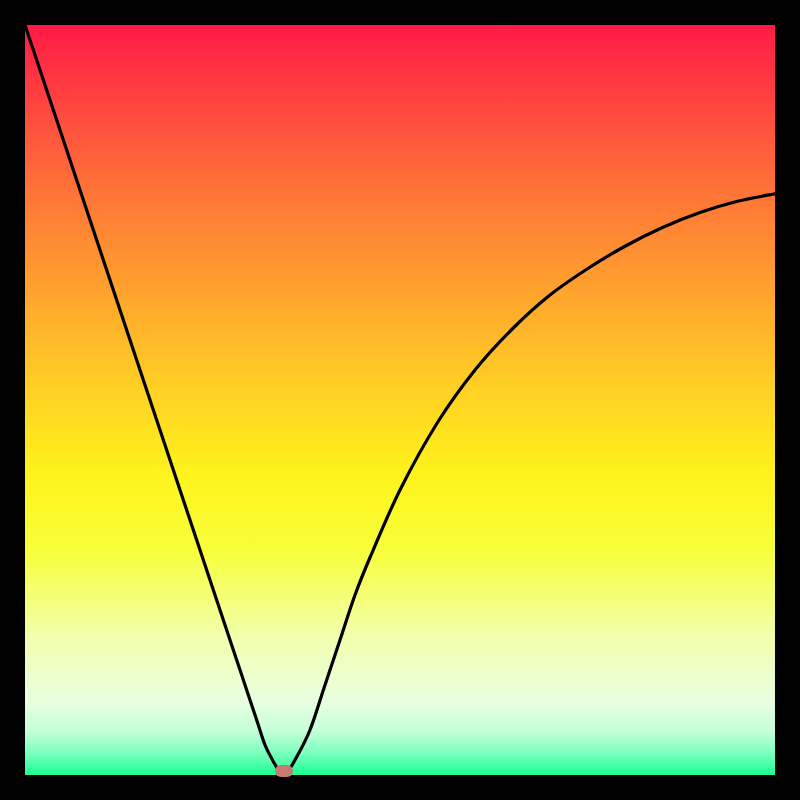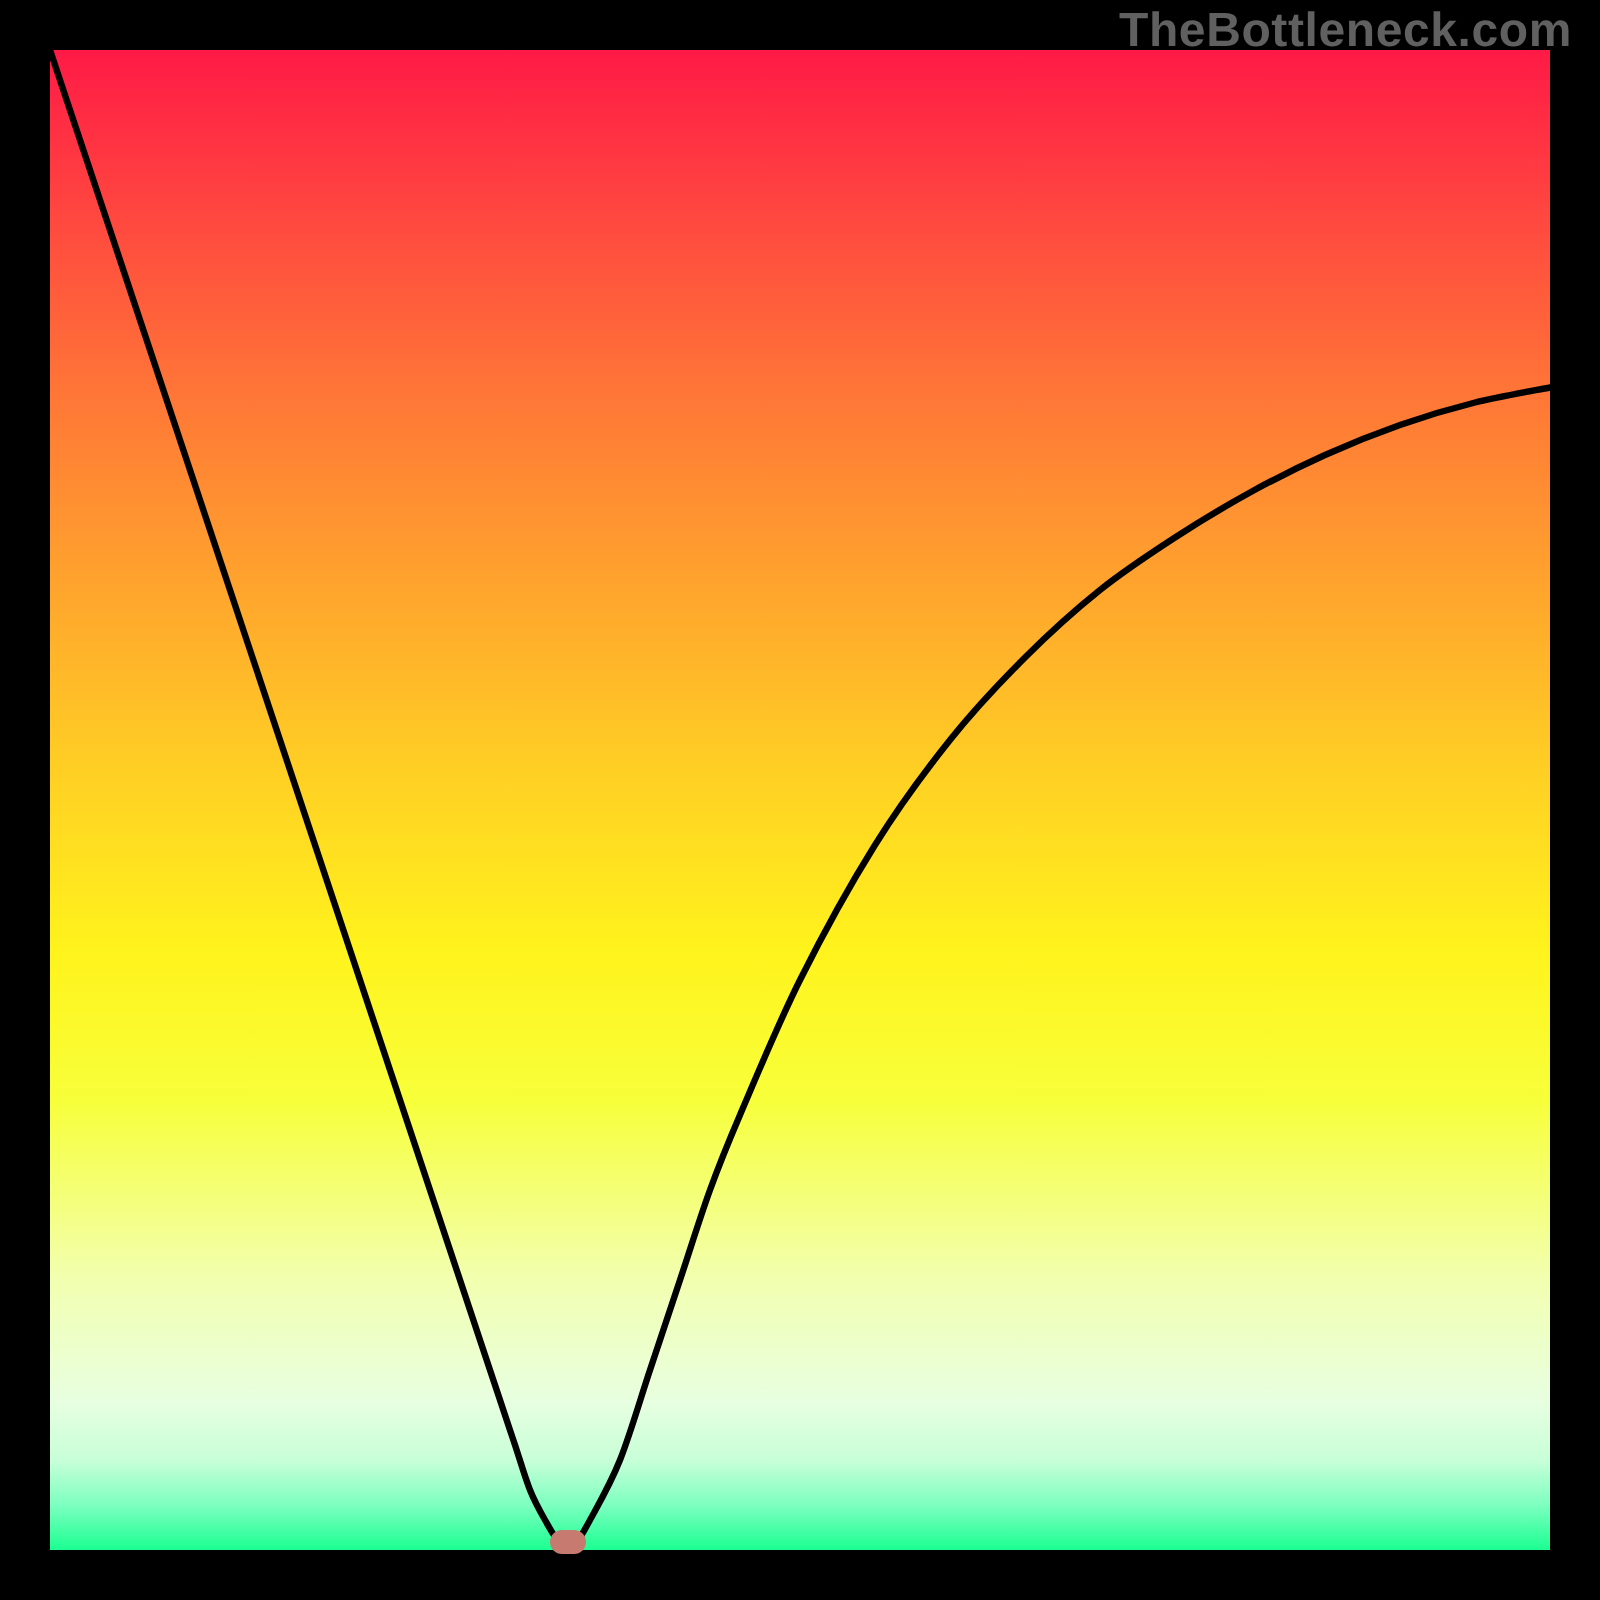--- a/index.html
+++ b/index.html
@@ -49,19 +49,18 @@
     height:12px;
     border-radius:6px/6px;
     background:#c77a6f;
     transform:translate(-50%,-50%);
   }
 </style>
 </head>
 <body>
 <div class="stage">
 
-  <div class="watermark">TheBottleneck.com</div>
   <div class="plot"></div>
   <svg class="curve" viewBox="0 0 750 750" preserveAspectRatio="none">
     <path id="curvePath" fill="none" stroke="#000" stroke-width="3.2" stroke-linecap="round" stroke-linejoin="round" d="M0.00,0.00 C2.50,7.50 10.00,30.00 15.00,45.00 C20.00,60.00 25.00,75.00 30.00,90.00 C35.00,105.00 40.00,120.00 45.00,135.00 C50.00,150.00 55.00,165.00 60.00,180.00 C65.00,195.00 70.00,210.00 75.00,225.00 C80.00,240.00 85.00,255.00 90.00,270.00 C95.00,285.00 100.00,300.00 105.00,315.00 C110.00,330.00 115.00,345.00 120.00,360.00 C125.00,375.00 130.00,390.00 135.00,405.00 C140.00,420.00 145.00,435.00 150.00,450.00 C155.00,465.00 160.00,480.00 165.00,495.00 C170.00,510.00 175.00,525.00 180.00,540.00 C185.00,555.00 190.00,570.00 195.00,585.00 C200.00,600.00 205.00,615.00 210.00,630.00 C215.00,645.00 221.25,663.75 225.00,675.00 C228.75,686.25 230.00,690.00 232.50,697.50 C235.00,705.00 237.50,713.75 240.00,720.00 C242.50,726.25 245.00,730.63 247.50,735.00 C250.00,739.38 252.50,744.38 255.00,746.25 C257.50,748.13 260.00,748.13 262.50,746.25 C265.00,744.38 266.25,741.88 270.00,735.00 C273.75,728.13 280.00,717.50 285.00,705.00 C290.00,692.50 295.00,675.00 300.00,660.00 C305.00,645.00 310.00,630.00 315.00,615.00 C320.00,600.00 325.00,583.75 330.00,570.00 C335.00,556.25 337.50,550.00 345.00,532.50 C352.50,515.00 363.75,487.50 375.00,465.00 C386.25,442.50 400.00,417.50 412.50,397.50 C425.00,377.50 437.50,360.63 450.00,345.00 C462.50,329.38 475.00,316.25 487.50,303.75 C500.00,291.25 512.50,280.00 525.00,270.00 C537.50,260.00 550.00,251.87 562.50,243.75 C575.00,235.62 587.50,228.13 600.00,221.25 C612.50,214.38 625.00,208.13 637.50,202.50 C650.00,196.88 662.50,191.88 675.00,187.50 C687.50,183.13 700.00,179.38 712.50,176.25 C725.00,173.13 743.75,170.00 750.00,168.75"></path>
   </svg>
   <div id="marker" class="marker" style="left: 283.75px; top: 771.25px; background: rgb(199, 122, 111);"></div>
 </div>
 
 </body></html>

